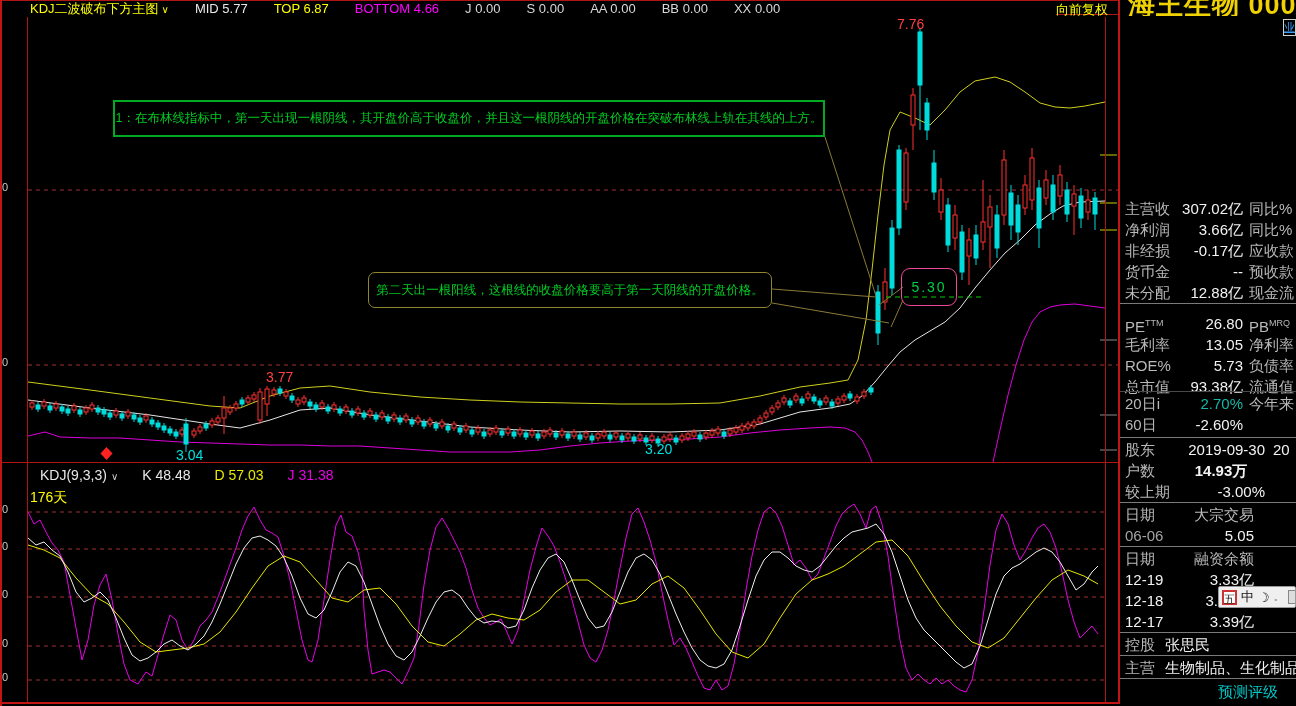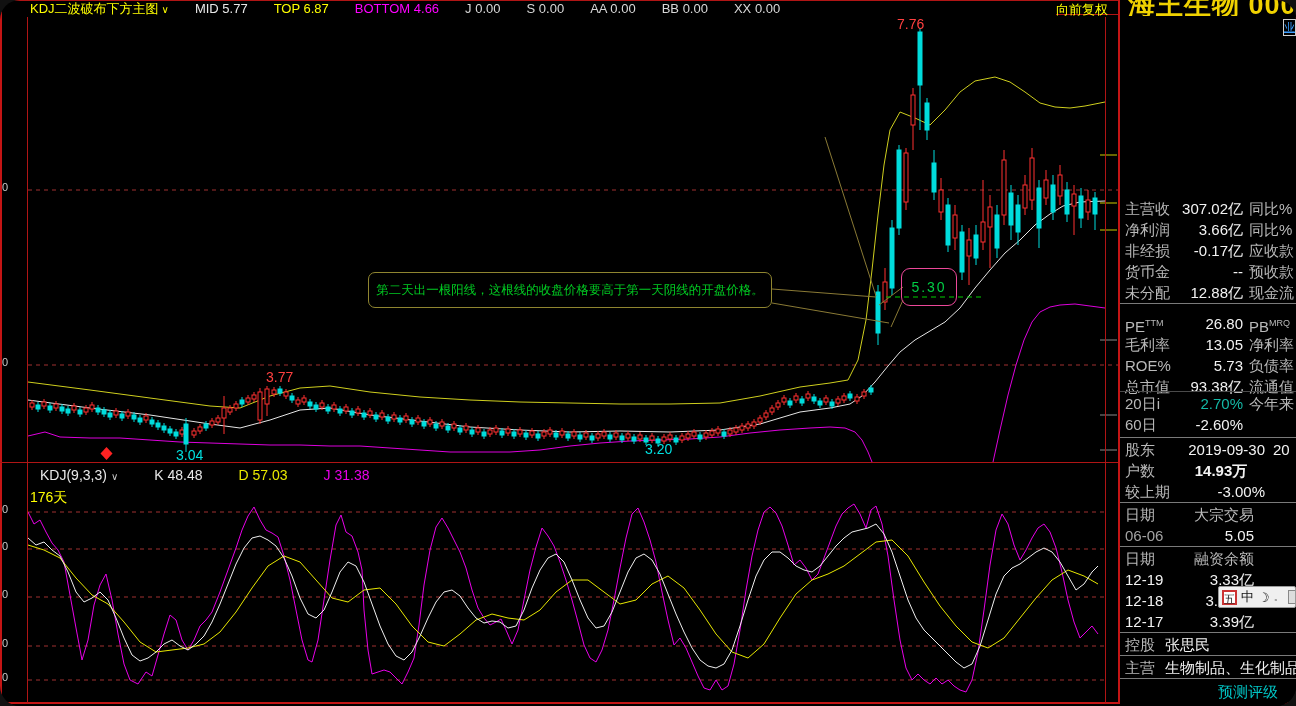--- a/index.html
+++ b/index.html
@@ -1,38 +1,38 @@
 <!DOCTYPE html>
 <html><head>
 <meta charset="utf-8">
 <style>
   html,body{margin:0;padding:0;background:#111;}
   .screen{position:relative;width:1296px;height:706px;background:#000;overflow:hidden;
-          font-family:"Liberation Sans",sans-serif;border-radius:20px;}
+          font-family:"Liberation Sans",sans-serif;}
   svg#chart-svg{position:absolute;left:0;top:0;}
   .hline,.vline{position:absolute;}
   
   .topbar{position:absolute;left:0;top:0;width:1118px;height:17px;display:flex;align-items:center;
           font-size:13px;box-sizing:border-box;padding-left:30px;white-space:nowrap;}
   .indicator{color:#ffff00;}
   .caret{color:#ffff00;font-size:10px;margin-left:3px;}
   #tb-items{display:flex;gap:26px;margin-left:26px;}
   .fq{position:absolute;right:10px;top:1px;color:#ffff00;font-size:13px;font-family:Liberation Serif, serif;}
   
   .plabel{position:absolute;font-size:14px;line-height:14px;}
   .axfrag{position:absolute;left:2px;font-size:11px;color:#c8c8c8;line-height:11px;}
   
   .anno{position:absolute;color:#00cc22;font-size:12.5px;display:flex;align-items:center;
         justify-content:center;white-space:nowrap;box-sizing:border-box;}
   .anno1{left:113px;top:100px;width:712px;height:37px;border:2px solid #00aa22;}
   .anno2{left:368px;top:272px;width:404px;height:36px;border:1px solid #8f8530;border-radius:7px;}
   .tag530{left:901px;top:268px;width:56px;height:38px;border:1px solid #ec4899;border-radius:9px;
           color:#00cc44;font-size:14px;letter-spacing:2px;}
   
-  .kdj-header{position:absolute;left:0;top:463px;width:1118px;height:24px;display:flex;gap:36px;
+  .kdj-header{position:absolute;left:0;top:463px;width:1118px;height:24px;display:flex;gap:24px;
               align-items:center;padding-left:40px;font-size:14px;box-sizing:border-box;}
   .kdj-title{color:#e8e8e8;}
   .caret2{color:#c8c8c8;font-size:10px;margin-left:4px;}
   
   .sidebar{position:absolute;left:1120px;top:0;width:176px;height:706px;background:#000;}
   .stock-name-clip{position:absolute;left:8px;top:0;width:168px;height:16px;overflow:hidden;}
   .stock-name-clip span{display:block;margin-top:-13px;font-size:27px;font-weight:bold;
                         color:#f0d200;letter-spacing:1px;white-space:nowrap;}
   .link-box{position:absolute;right:0;top:19px;width:11px;height:15px;border:1px solid #cfcfcf;
             overflow:hidden;font-size:11px;color:#3b9eff;text-decoration:underline;line-height:15px;}
@@ -650,20 +650,23 @@
         <span style="color: rgb(255, 0, 255);">BOTTOM 4.66</span>
         <span style="color: rgb(216, 216, 216);">J 0.00</span>
         <span style="color: rgb(216, 216, 216);">S 0.00</span>
         <span style="color: rgb(216, 216, 216);">AA 0.00</span>
         <span style="color: rgb(216, 216, 216);">BB 0.00</span>
         <span style="color: rgb(216, 216, 216);">XX 0.00</span>
       </span>
     <span class="fq">向前复权</span>
   </div>
 
+  <div class="anno anno1">
+      <span>1：在布林线指标中，第一天出现一根阴线，其开盘价高于收盘价，并且这一根阴线的开盘价格在突破布林线上轨在其线的上方。</span>
+    </div>
   <div class="anno anno2">
       <span>第二天出一根阳线，这根线的收盘价格要高于第一天阴线的开盘价格。</span>
     </div>
   <div class="anno tag530">
       <span>5.30</span>
     </div>
 
   <div class="plabel" style="left:897px;top:17px;color:#ff4040;">7.76</div>
   <div class="plabel" style="left:266px;top:370px;color:#ff4040;">3.77</div>
   <div class="plabel" style="left:176px;top:448px;color:#00e0e0;">3.04</div>

